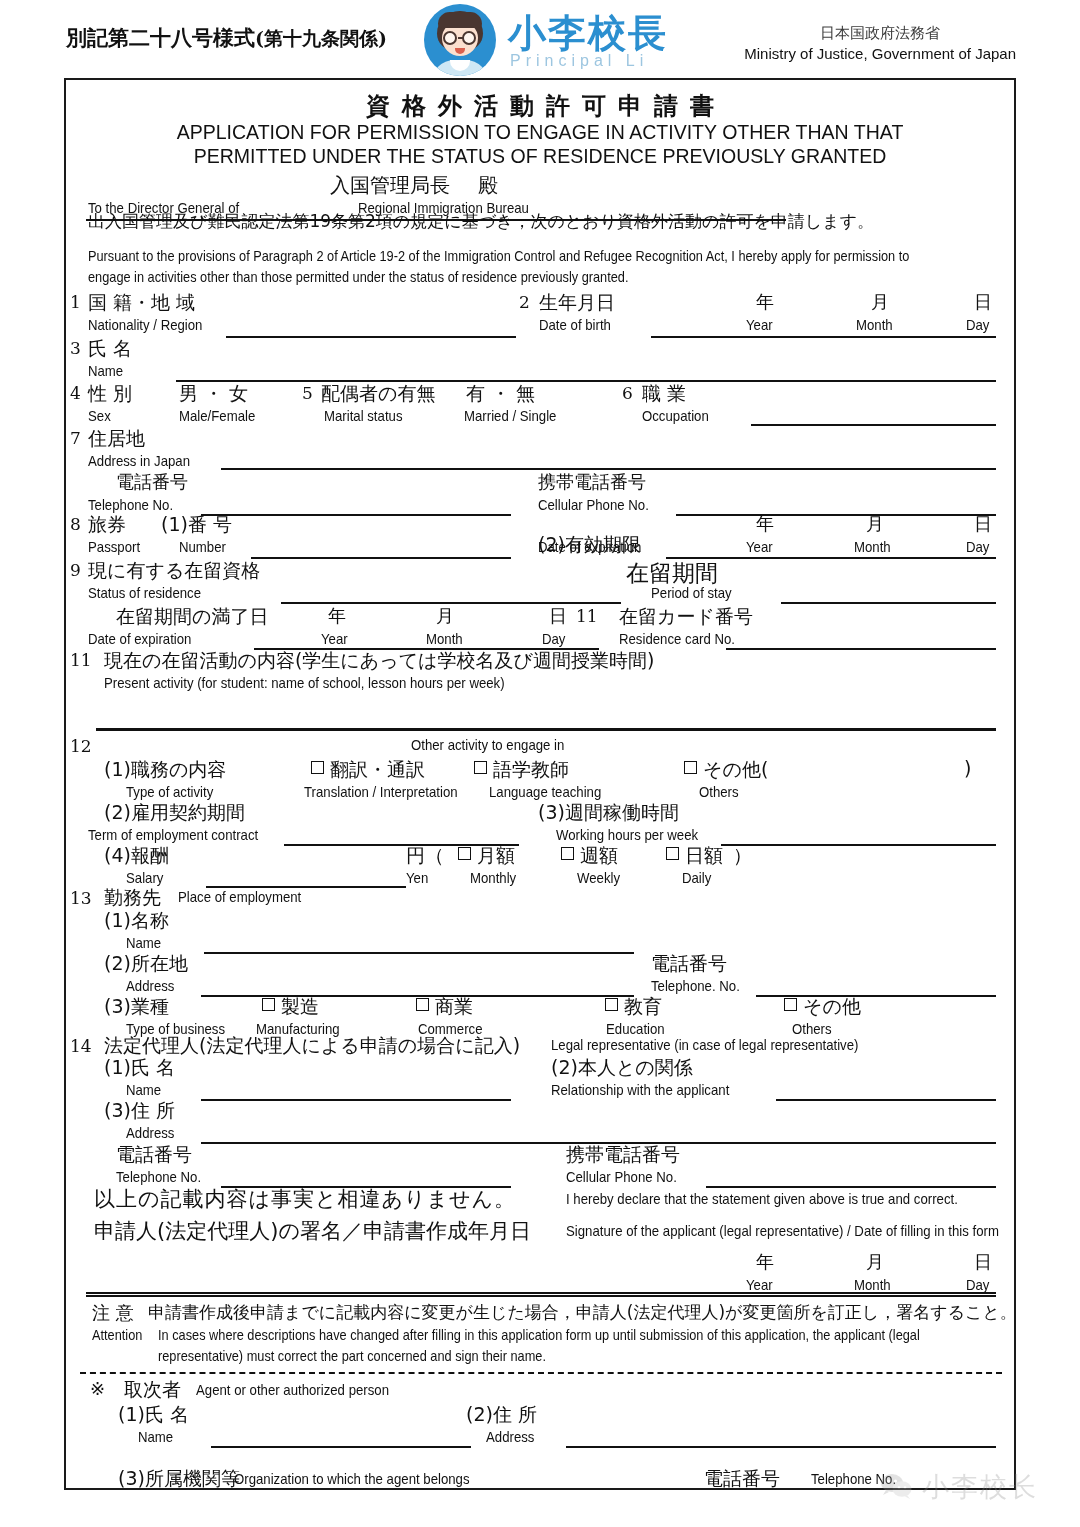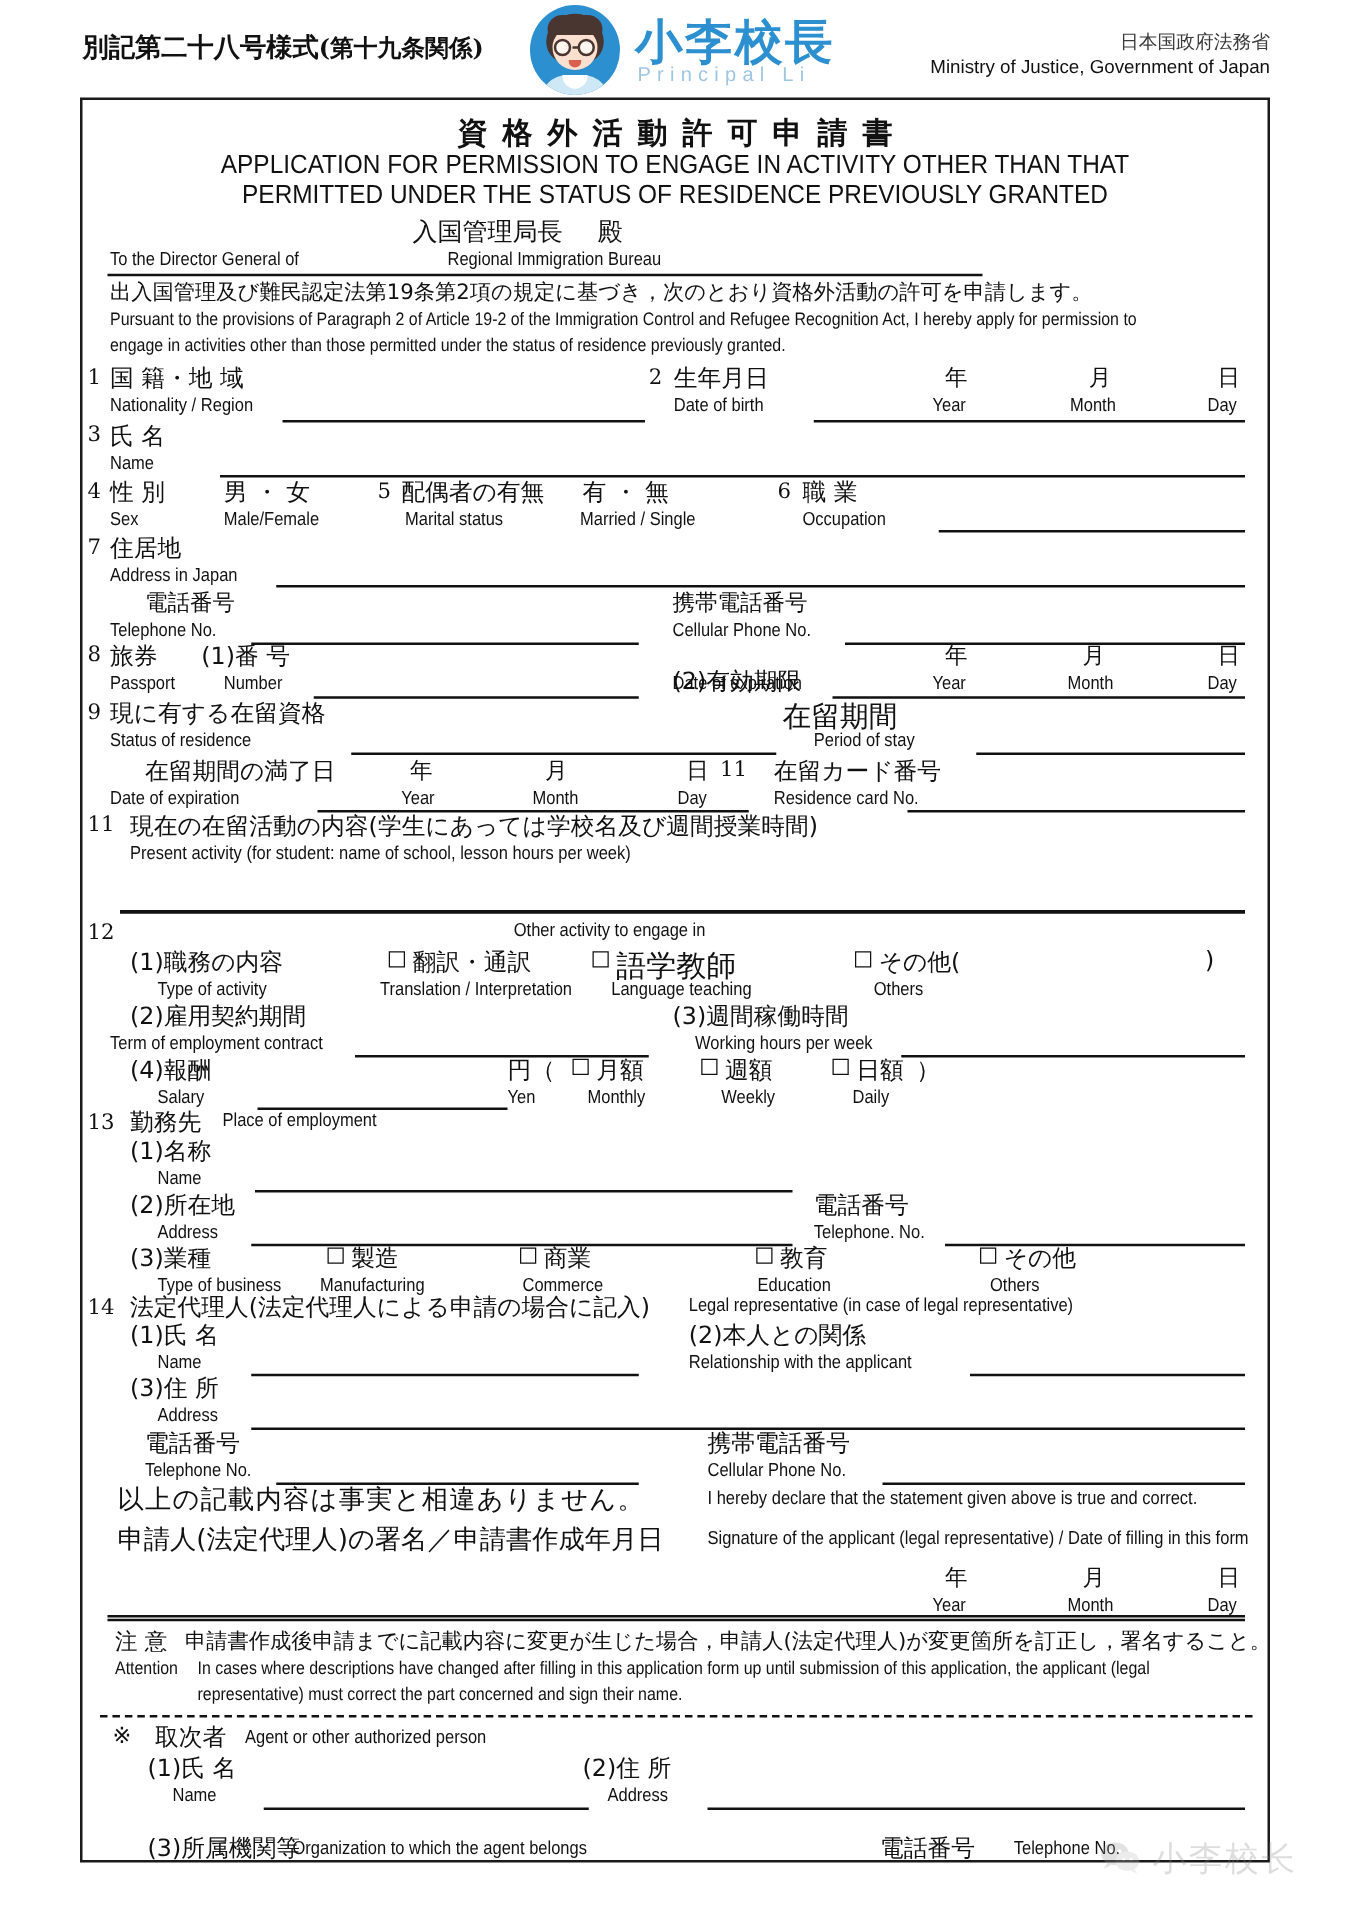--- a/index.html
+++ b/index.html
@@ -77,21 +77,21 @@
     font-size: 38px; font-weight: 700; color: #2b8fd0;
     letter-spacing: 2px; white-space: nowrap;
   }
   #brand-en {
     position: absolute; left: 86px; top: 50px;
     font-size: 16px; letter-spacing: 5px;
     color: #9dc6e0; white-space: nowrap;
   }
 
   #ministry-block {
-    position: absolute; right: 64px; top: 24px; text-align: right;
+    position: absolute; right: 64px; top: 24px; text-align: center;
     line-height: 1.25;
   }
   #ministry-jp {
     font-family: "DejaVu Sans", sans-serif;
     font-size: 15px; color: #3a3a3a; white-space: nowrap;
   }
   #ministry-en {
     font-size: 15px; color: #111; white-space: nowrap; margin-top: 2px;
   }
 
@@ -211,21 +211,21 @@
   <div id="title-jp">資格外活動許可申請書</div>
   <div class="title-en" style="top:40px">APPLICATION FOR PERMISSION TO ENGAGE IN ACTIVITY OTHER THAN THAT</div>
   <div class="title-en" style="top:64px">PERMITTED UNDER THE STATUS OF RESIDENCE PREVIOUSLY GRANTED</div>
 
   <div class="jp" style="left:264px; top:92px; font-size:20px;">入国管理局長</div>
   <div class="jp" style="left:412px; top:92px; font-size:20px;">殿</div>
   <div class="en" style="left:22px; top:119px; font-size:15px;">To the Director General of</div>
   <div class="en" style="left:292px; top:119px; font-size:15px;">Regional Immigration Bureau</div>
   <div class="rule" style="left:20px; top:139px; width:700px; height:2px;"></div>
 
-  <div class="jp" style="left:22px; top:142px; font-size:17px;">出入国管理及び難民認定法第19条第2項の規定に基づき，次のとおり資格外活動の許可を申請します。</div>
+  <div class="jp" style="left:22px; top:130px; font-size:17px;">出入国管理及び難民認定法第19条第2項の規定に基づき，次のとおり資格外活動の許可を申請します。</div>
   <div class="en" style="left:22px; top:168px; font-size:14.5px;">Pursuant to the provisions of Paragraph 2 of Article 19-2 of the Immigration Control and Refugee Recognition Act, I hereby apply for permission to</div>
   <div class="en" style="left:22px; top:189px; font-size:14.5px;">engage in activities other than those permitted under the status of residence previously granted.</div>
 
   <div class="num" style="left:4px; top:212px; font-size:17px;">1</div>
   <div class="jp" style="left:22px; top:210px; font-size:19px;">国 籍・地 域</div>
   <div class="en" style="left:22px; top:236px; font-size:15px;">Nationality / Region</div>
   <div class="rule" style="left:160px; top:256px; width:290px;"></div>
 
   <div class="num" style="left:453px; top:212px; font-size:17px;">2</div>
   <div class="jp" style="left:473px; top:210px; font-size:19px;text-align:center;">生年月日</div>
@@ -323,21 +323,21 @@
   <div class="en" style="left:345px; top:656px; font-size:15px;">Other activity to engage in</div>
 
   <div class="jp" style="left:38px; top:677px; font-size:19px;">(1)職務の内容</div>
   <div class="en" style="left:60px; top:703px; font-size:15px;">Type of activity</div>
 
   <div class="cbx" style="left:245px; top:681px;"></div>
   <div class="jp" style="left:264px; top:677px; font-size:19px;">翻訳・通訳</div>
   <div class="en" style="left:238px; top:703px; font-size:15px;">Translation / Interpretation</div>
 
   <div class="cbx" style="left:408px; top:681px;"></div>
-  <div class="jp" style="left:427px; top:677px; font-size:24px;">語学教師</div>
+  <div class="jp" style="left:427px; top:677px; font-size:19px;">語学教師</div>
   <div class="en" style="left:423px; top:703px; font-size:15px;">Language teaching</div>
 
   <div class="cbx" style="left:618px; top:681px;"></div>
   <div class="jp" style="left:637px; top:677px; font-size:19px;">その他(</div>
   <div class="en" style="left:633px; top:703px; font-size:15px;">Others</div>
   <div class="jp" style="left:898px; top:677px; font-size:19px;">)</div>
 
   <div class="jp" style="left:38px; top:720px; font-size:19px;">(2)雇用契約期間</div>
   <div class="en" style="left:22px; top:746px; font-size:15px;">Term of employment contract</div>
   <div class="rule" style="left:218px; top:764px; width:235px;"></div>

